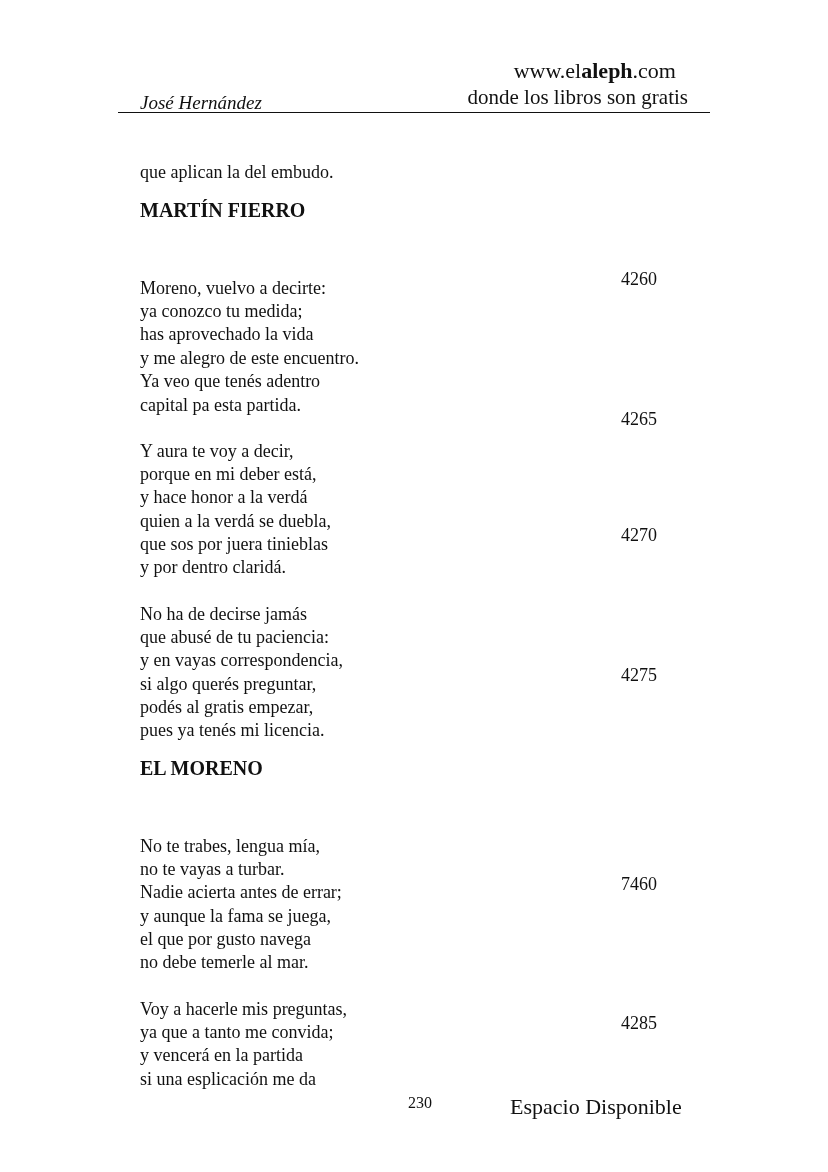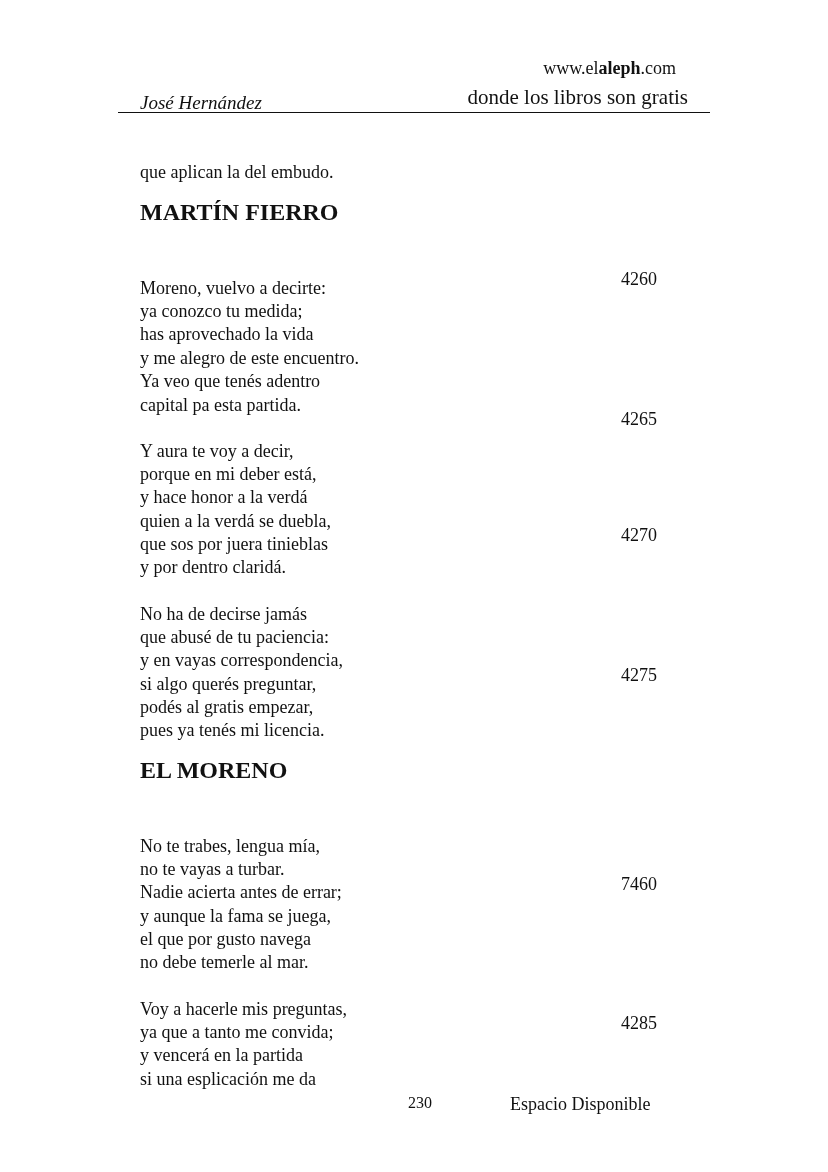--- a/index.html
+++ b/index.html
@@ -15,21 +15,21 @@
       font-family: "Liberation Serif", "DejaVu Serif", serif;
       color: #111111;
     }
     .abs { position: absolute; white-space: nowrap; }
     .author {
       left: 140px; top: 80px;
       font-size: 19px; font-style: italic; margin-top: 12px;
     }
     .site {
       right: 152px; top: 58px;
-      font-size: 18px; text-align: right;
+      font-size: 22px; text-align: right;
     }
     .site b { font-weight: bold; }
     .tagline {
       right: 140px; top: 85px;
       font-size: 21px;
     }
     .rule {
       left: 118px; top: 112px;
       width: 592px; height: 0;
       border-top: 1.6px solid #111;
@@ -38,39 +38,39 @@
       position: absolute;
       left: 140px;
       font-size: 18px;
       line-height: 22px;
       white-space: nowrap;
       margin-top: 32px;
     }
     .heading {
       position: absolute;
       left: 140px;
-      font-size: 24px;
+      font-size: 20px;
       font-weight: bold;
       white-space: nowrap;
     }
     .lnum {
       position: absolute;
       right: 171px;
       font-size: 18px;
       line-height: 22px;
       text-align: right;
       margin-left: 48px;
     }
     .pagenum {
       left: 408px; top: 1094px;
       font-size: 16px;
     }
     .footer-note {
       left: 510px; top: 1094px;
-      font-size: 18px;
+      font-size: 22px;
     }
   </style>
 </head>
 <body>
 
 <div class="abs author">José Hernández</div>
 <div class="abs site"><span>www.el</span><b>aleph</b><span>.com</span></div>
 <div class="abs tagline">donde los libros son gratis</div>
 <div class="abs rule"></div>
 

